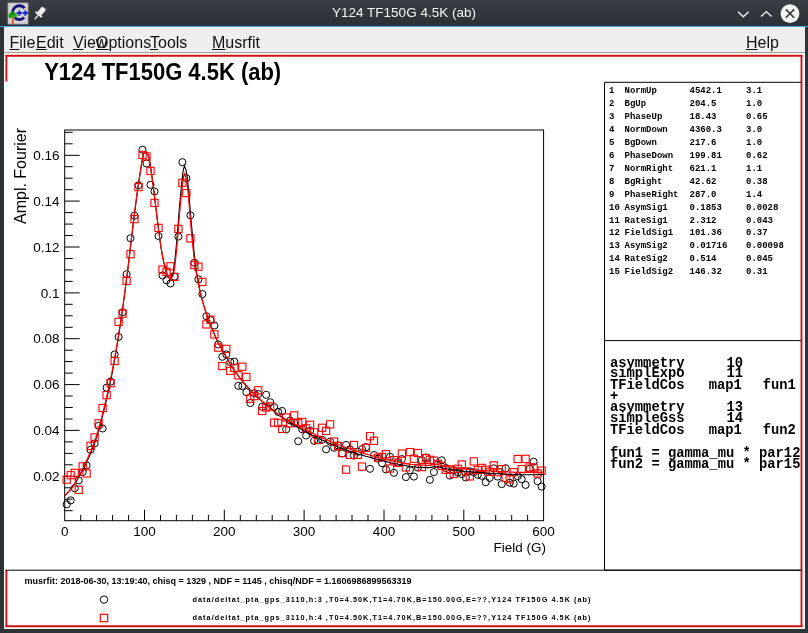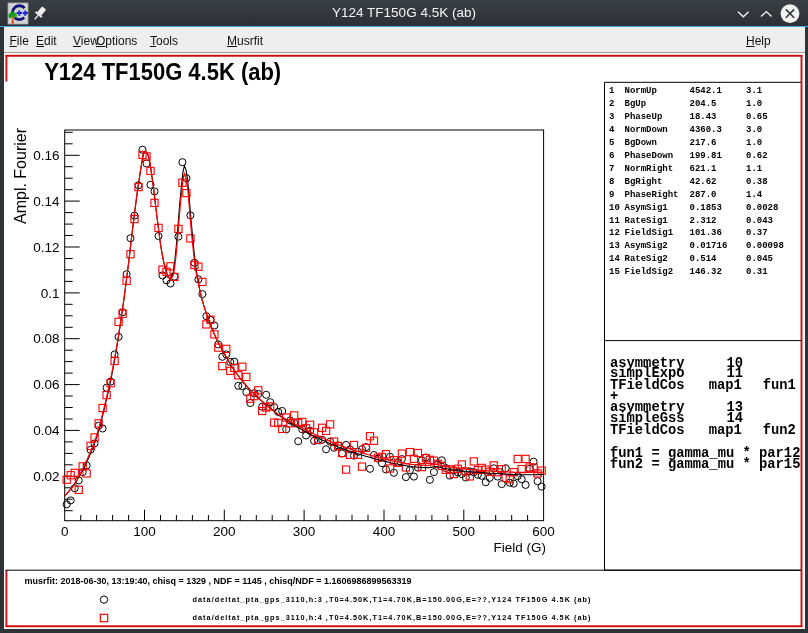--- a/index.html
+++ b/index.html
@@ -4,21 +4,21 @@
 * { margin:0; padding:0; box-sizing:border-box; }
 body { width:808px; height:633px; position:relative; overflow:hidden; background:#fff;
        font-family:"Liberation Sans", sans-serif; }
 #titlebar { position:absolute; left:0; top:0; width:808px; height:25.5px;
   background:linear-gradient(#3a3f45,#2c3035); }
 #blueline { position:absolute; left:0; top:25.5px; width:808px; height:1.8px; background:#3daee9; }
 #title { position:absolute; left:0; top:0; width:808px; height:26px; text-align:center;
   line-height:26px; color:#f4f4f4; font-size:13.5px; }
 #menubar { position:absolute; left:2px; top:27.3px; width:804px; height:25.9px; background:#eeeeee;
   border-bottom:1px solid #9a9a9a; }
-.mi { position:absolute; top:7.2px; font-size:12px; color:#111; }
+.mi { position:absolute; top:7.2px; font-size:16px; color:#111; }
 #frame-l { position:absolute; left:0; top:27px; width:3.5px; height:606px; background:#2e3338; }
 #frame-r { position:absolute; left:804.5px; top:27px; width:3.5px; height:606px; background:#2e3338; }
 #frame-b { position:absolute; left:0; top:629.3px; width:808px; height:3.7px; background:#2e3338; }
 #canvas { position:absolute; left:3.5px; top:54.3px; width:801px; height:575px; background:#fff; }
 svg text { white-space:pre; }
 </style></head>
 <body>
 <div id="titlebar">
  <div id="title">Y124 TF150G 4.5K (ab)</div>
  <svg width="808" height="26" style="position:absolute;left:0;top:0">
@@ -46,21 +46,21 @@
    <path d="M 785.8,9.4 L 794.2,17.8 M 794.2,9.4 L 785.8,17.8" stroke="#2d3136" stroke-width="1.5"></path>
  </svg>
 </div>
 <div id="blueline"></div>
 <div id="menubar">
  <span class="mi" style="left:7.5px"><u>F</u>ile</span>
  <span class="mi" style="left:34px"><u>E</u>dit</span>
  <span class="mi" style="left:71px"><u>V</u>iew</span>
  <span class="mi" style="left:94px"><u>O</u>ptions</span>
  <span class="mi" style="left:148px"><u>T</u>ools</span>
- <span class="mi" style="left:225px"><u>M</u>usrfit</span>
+ <span class="mi" style="left:210px"><u>M</u>usrfit</span>
  <span class="mi" style="left:744px"><u>H</u>elp</span>
 </div>
 <div id="canvas"></div>
 <div id="frame-l"></div>
 <div id="frame-r"></div>
 <div id="frame-b"></div>
 <svg width="808" height="633" viewBox="0 0 808 633" style="position:absolute;left:0;top:0">
 <g stroke="#cf1114" stroke-width="1.9" fill="none">
 <line x1="5.5" y1="55.7" x2="802.5" y2="55.7"></line>
 <line x1="801.5" y1="55" x2="801.5" y2="627"></line>

